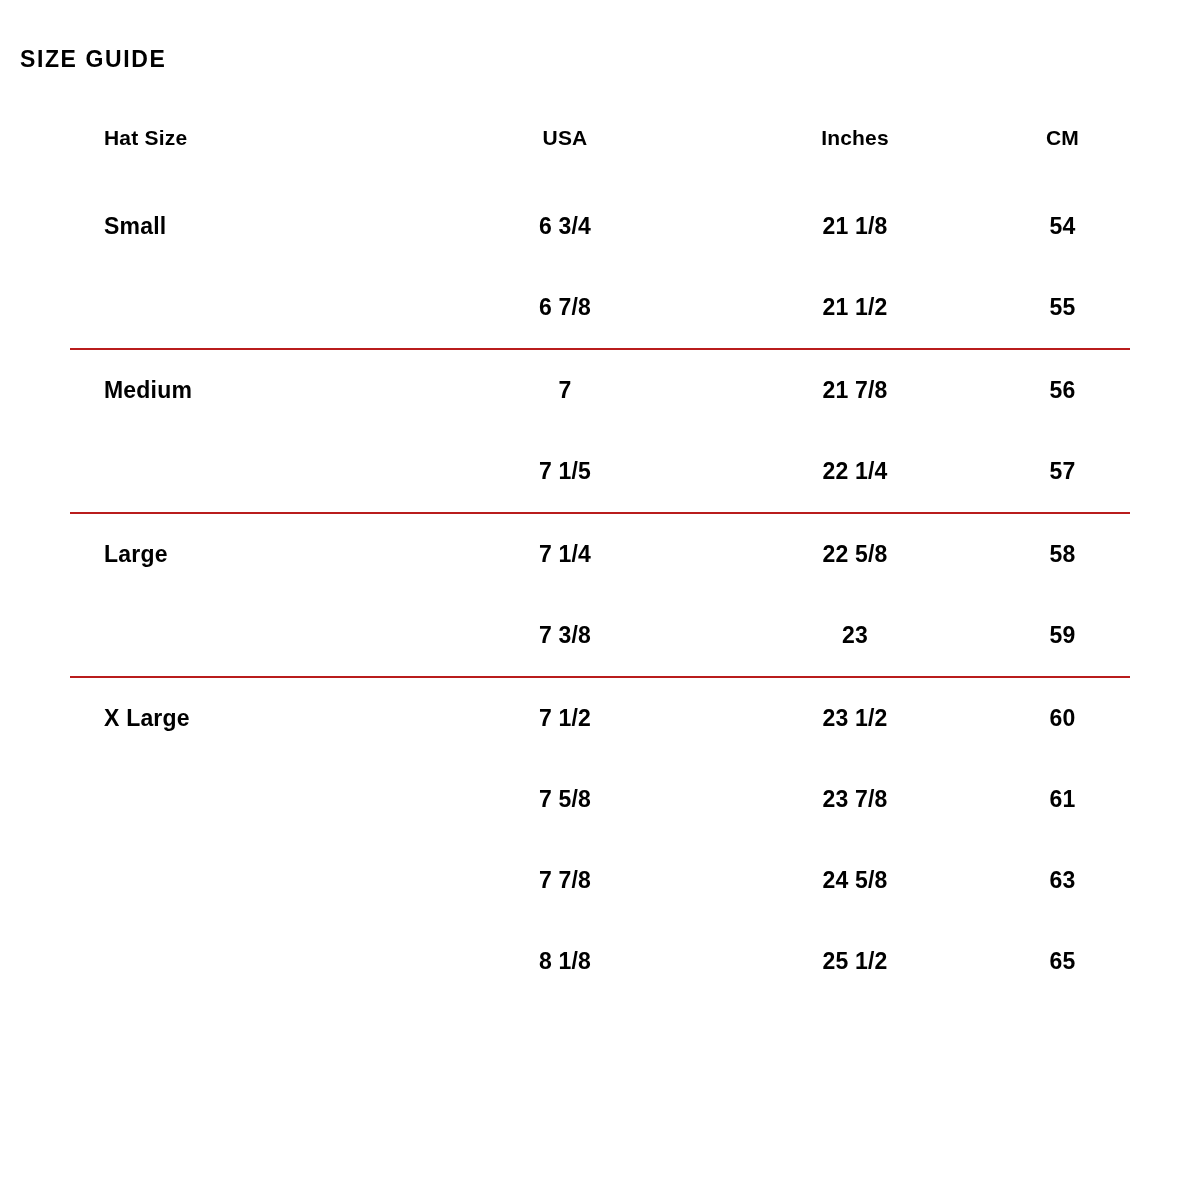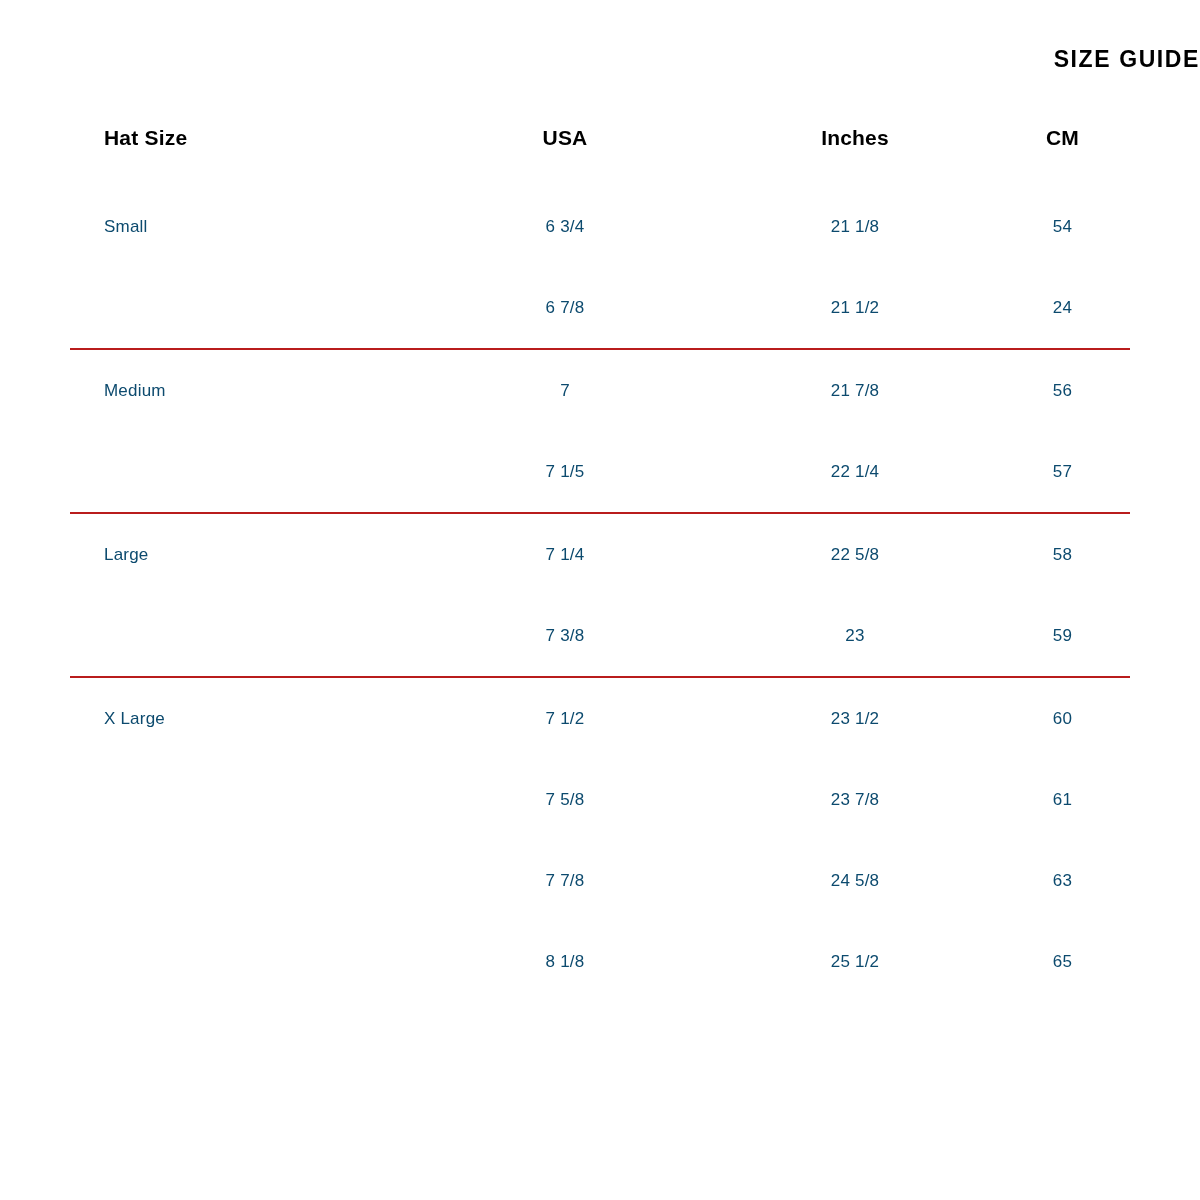--- a/index.html
+++ b/index.html
@@ -15,21 +15,21 @@
     -webkit-font-smoothing: antialiased;
   }
   .page {
     position: relative;
     width: 1200px;
     height: 1200px;
     box-sizing: border-box;
     padding: 0;
   }
   .title {
-    text-align: right;
+    text-align: left;
     font-size: 23px;
     font-weight: bold;
     letter-spacing: 1.6px;
     margin-top: 46px;
     color: #000000;
     padding-left: 20px;
   }
   table.size-table {
     width: 1060px;
     margin: 53px auto 0 auto;
@@ -47,23 +47,23 @@
     color: #000000;
     padding: 0 0 36px 0;
     text-align: center;
     letter-spacing: 0.2px;
   }
   thead th.hat-head {
     text-align: left;
     padding-left: 34px;
   }
   tbody td {
-    font-size: 17px;
-    font-weight: 400;
-    color: #0c4a6e;
+    font-size: 23px;
+    font-weight: 700;
+    color: #000000;
     text-align: center;
     height: 79px;
     vertical-align: middle;
     letter-spacing: 0.2px;
   }
   tbody td.hat-cell {
     text-align: left;
     padding-left: 34px;
   }
   tbody tr.group-start td {
@@ -99,21 +99,21 @@
         <tr class="group-start first-group">
           <td class="hat-cell">Small</td>
           <td>6 3/4</td>
           <td>21 1/8</td>
           <td>54</td>
         </tr>
         <tr>
           <td class="hat-cell"></td>
           <td>6 7/8</td>
           <td>21 1/2</td>
-          <td>24</td>
+          <td>55</td>
         </tr>
         <tr class="group-start">
           <td class="hat-cell">Medium</td>
           <td>7</td>
           <td>21 7/8</td>
           <td>56</td>
         </tr>
         <tr>
           <td class="hat-cell"></td>
           <td>7 1/5</td>

